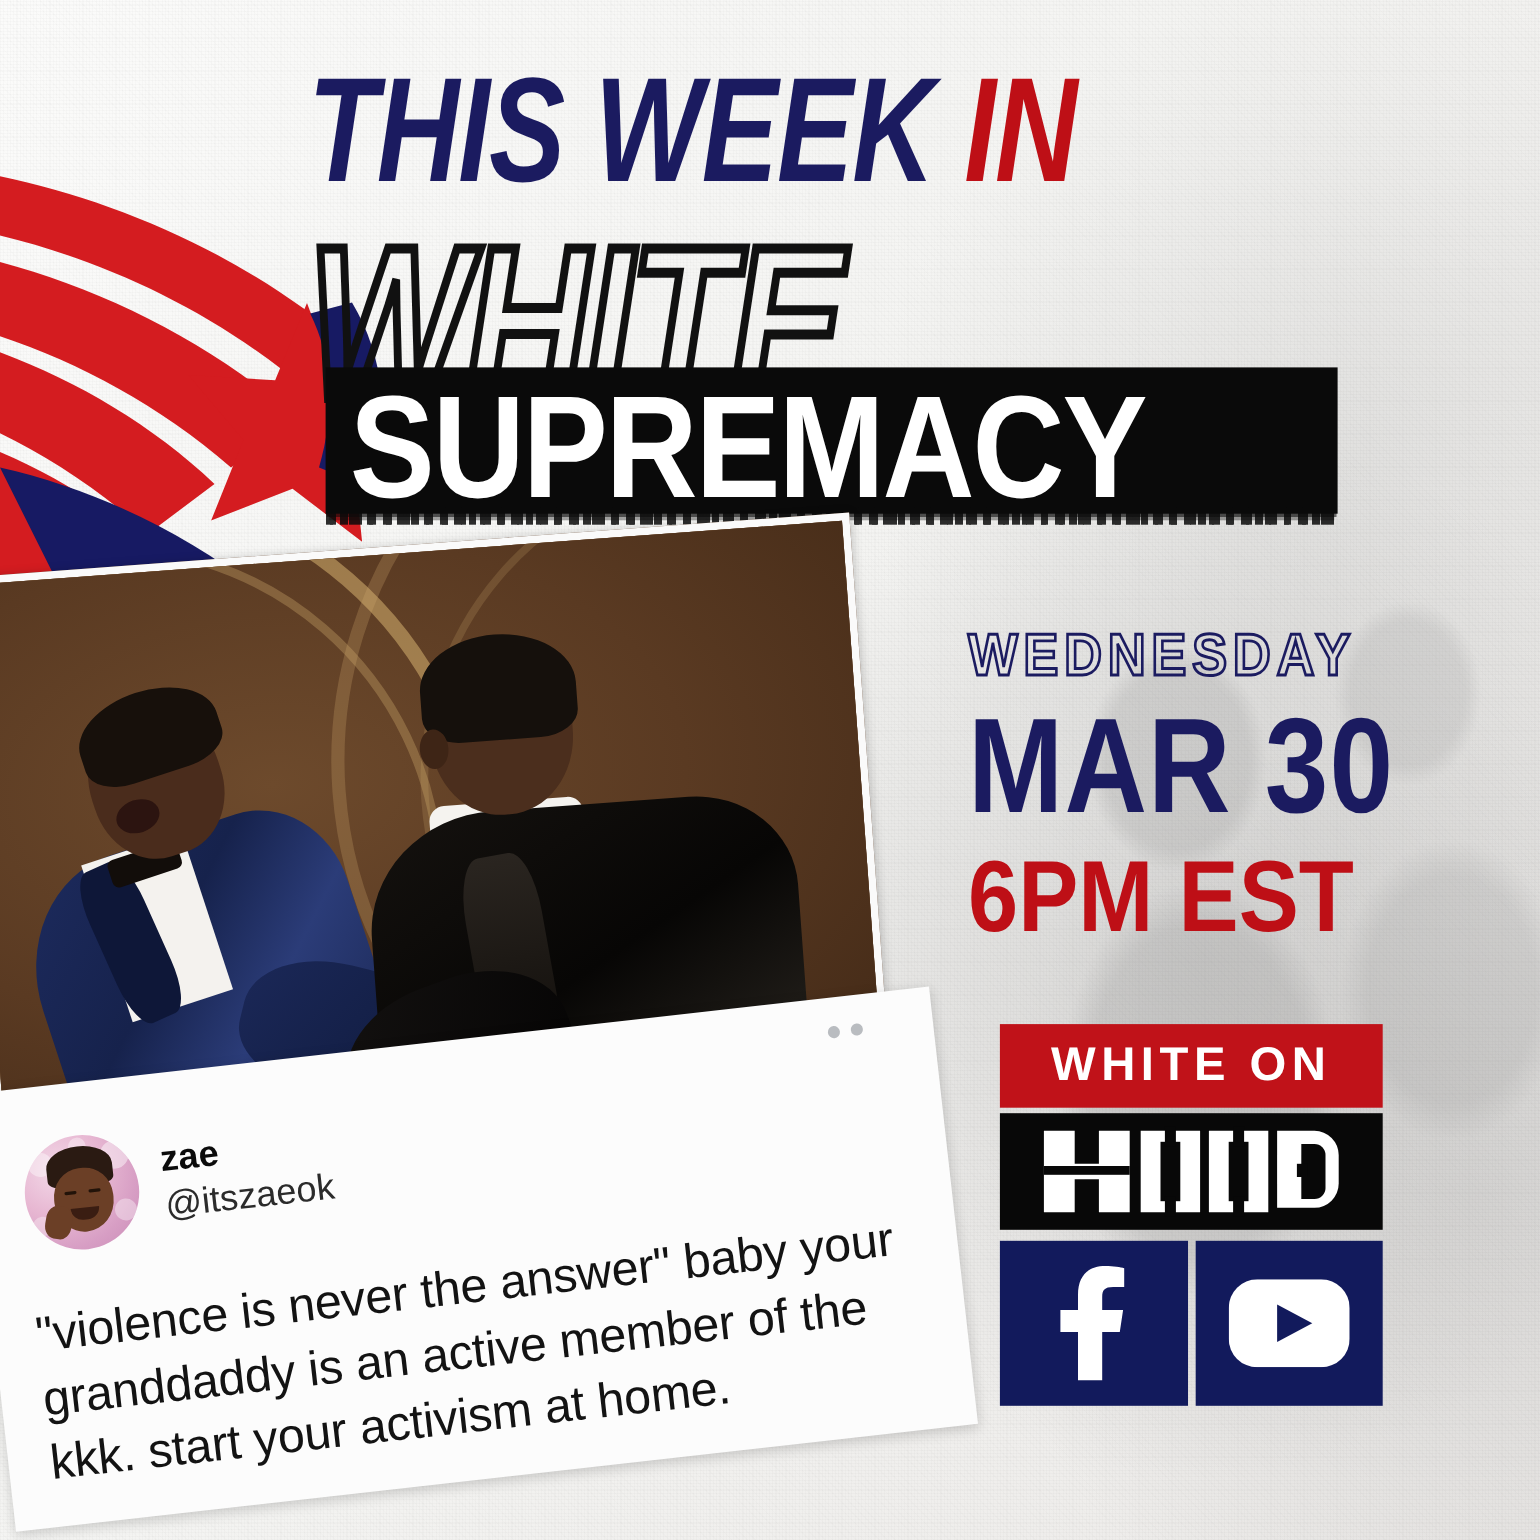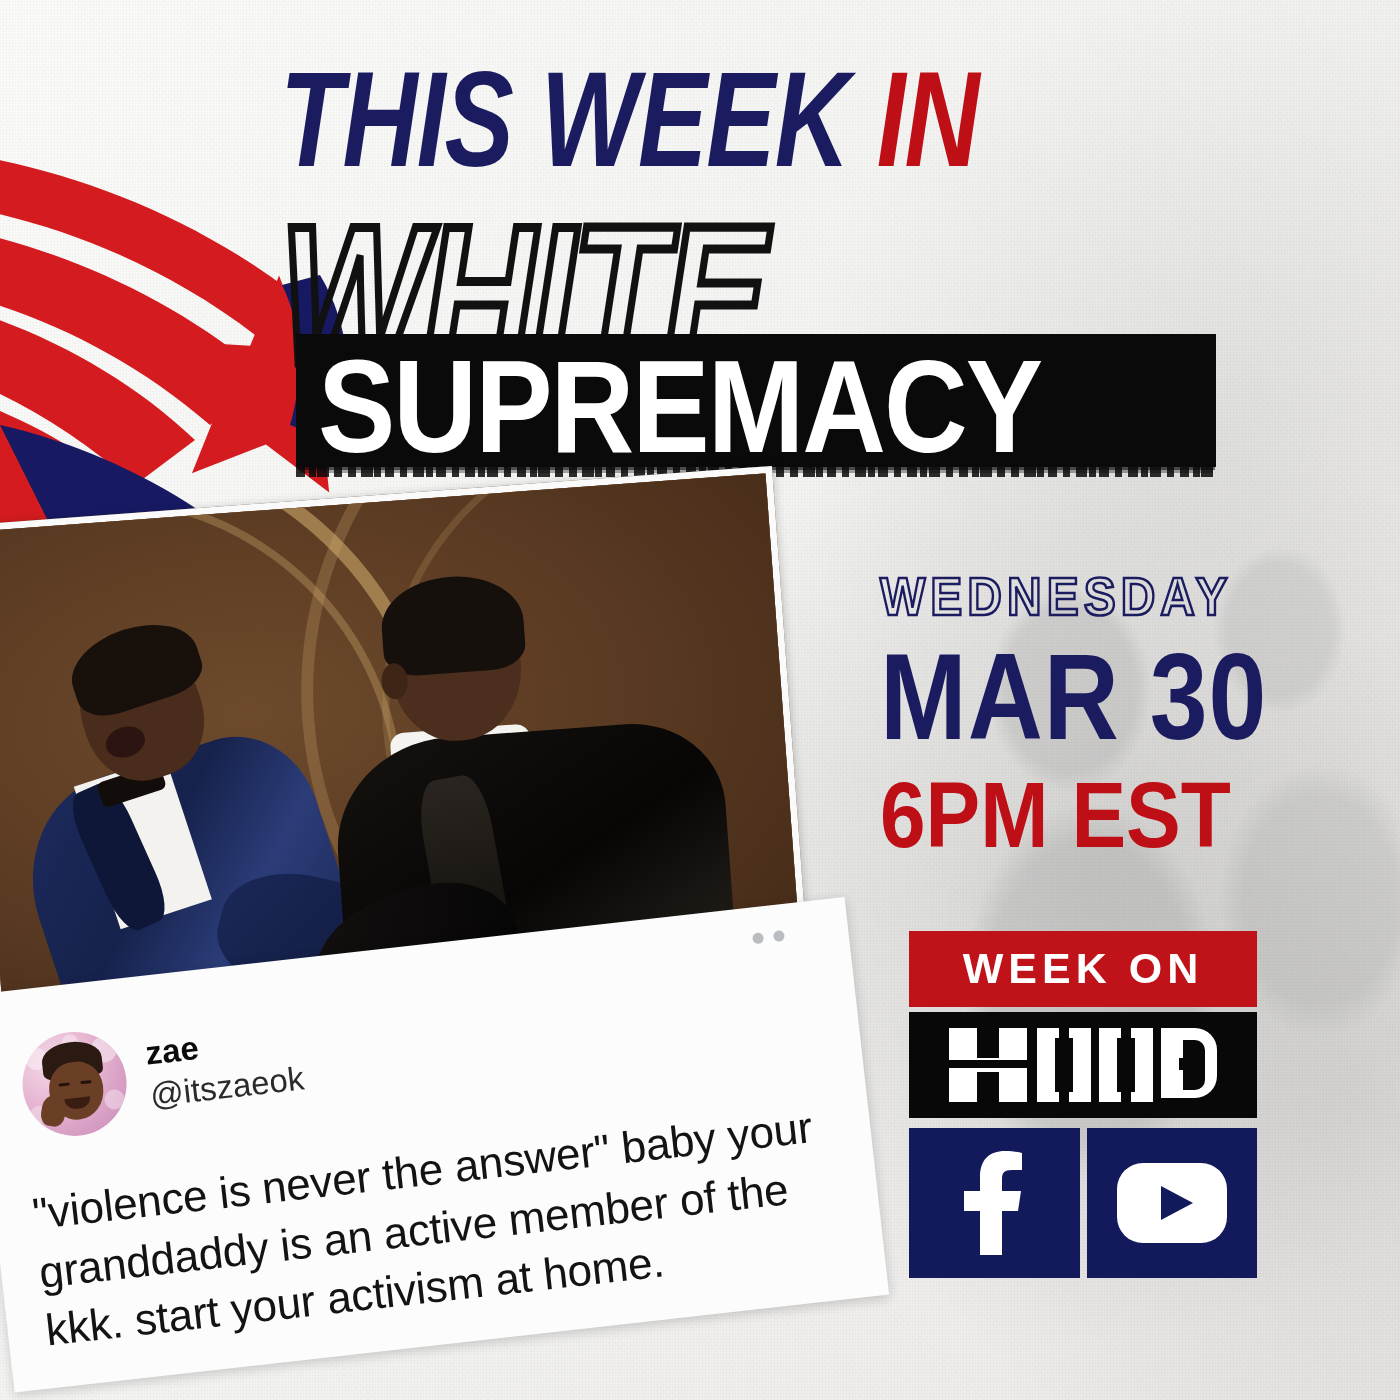--- a/index.html
+++ b/index.html
@@ -263,21 +263,21 @@
     <div id="tw-body">"violence is never the answer" baby your granddaddy is an active member of the kkk. start your activism at home.</div>
   </div>
 
   <div id="dateblk">
     <div id="weekday">WEDNESDAY</div>
     <div id="monthday">MAR 30</div>
     <div id="timetz">6PM EST</div>
   </div>
 
   <div id="liveblk">
-    <div id="liveon">WEEK ON</div>
+    <div id="liveon">WHITE ON</div>
     <div id="hoodbar">
       <svg width="276" height="82" viewBox="0 0 276 82" aria-hidden="true">
         <g fill="#ffffff">
 
           <path d="M4,4 h28 v30 h22 V4 h28 v74 h-28 V48 h-22 v30 H4 Z"></path>
           <rect x="4" y="36" width="78" height="8" fill="#080808"></rect>
 
           <path d="M92,4 h54 v74 h-54 Z"></path>
           <rect x="110" y="14" width="18" height="54" fill="#080808"></rect>
           <rect x="114" y="0" width="10" height="18" fill="#080808"></rect>

